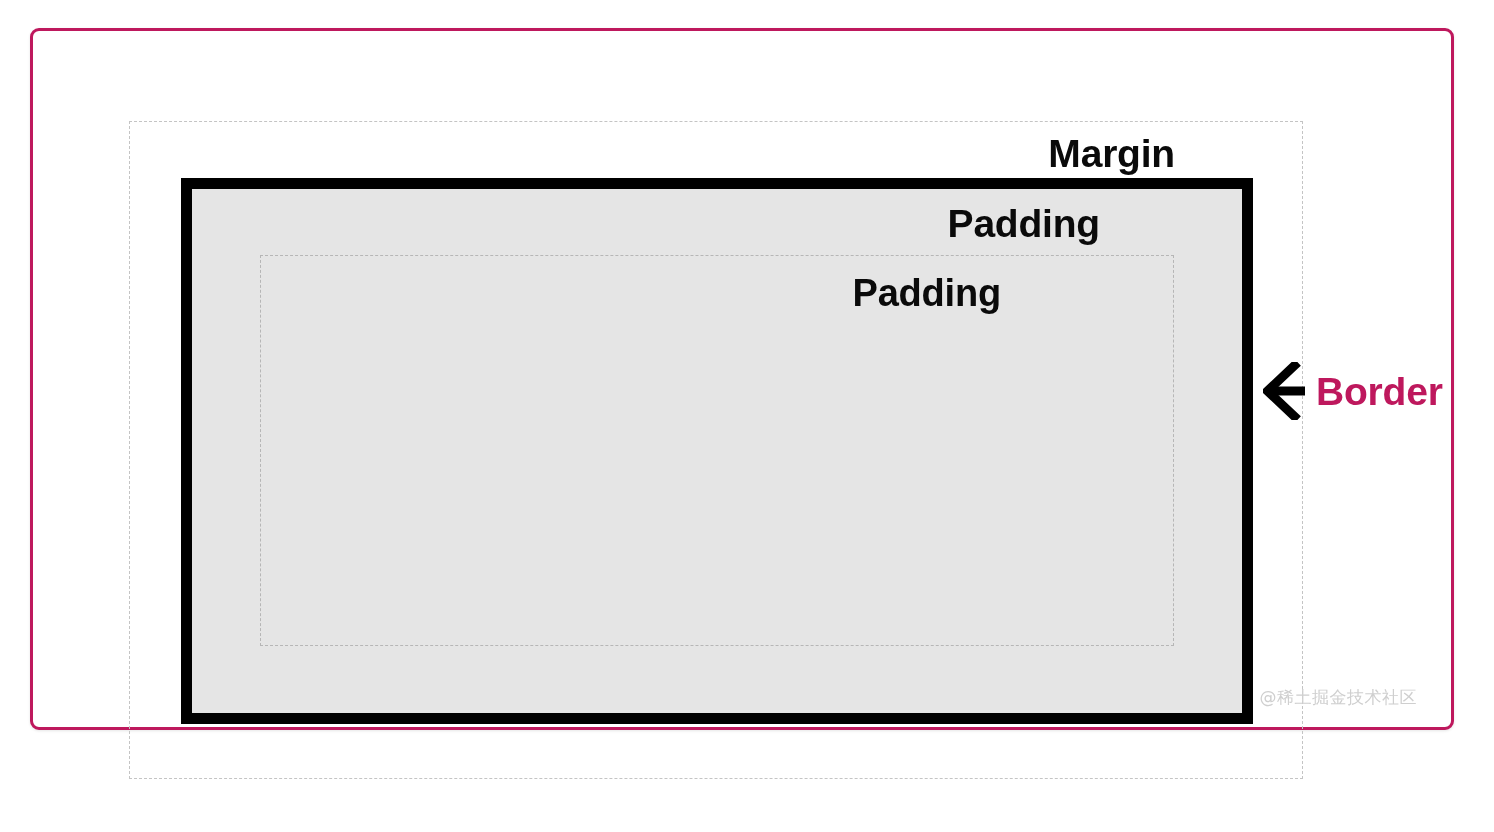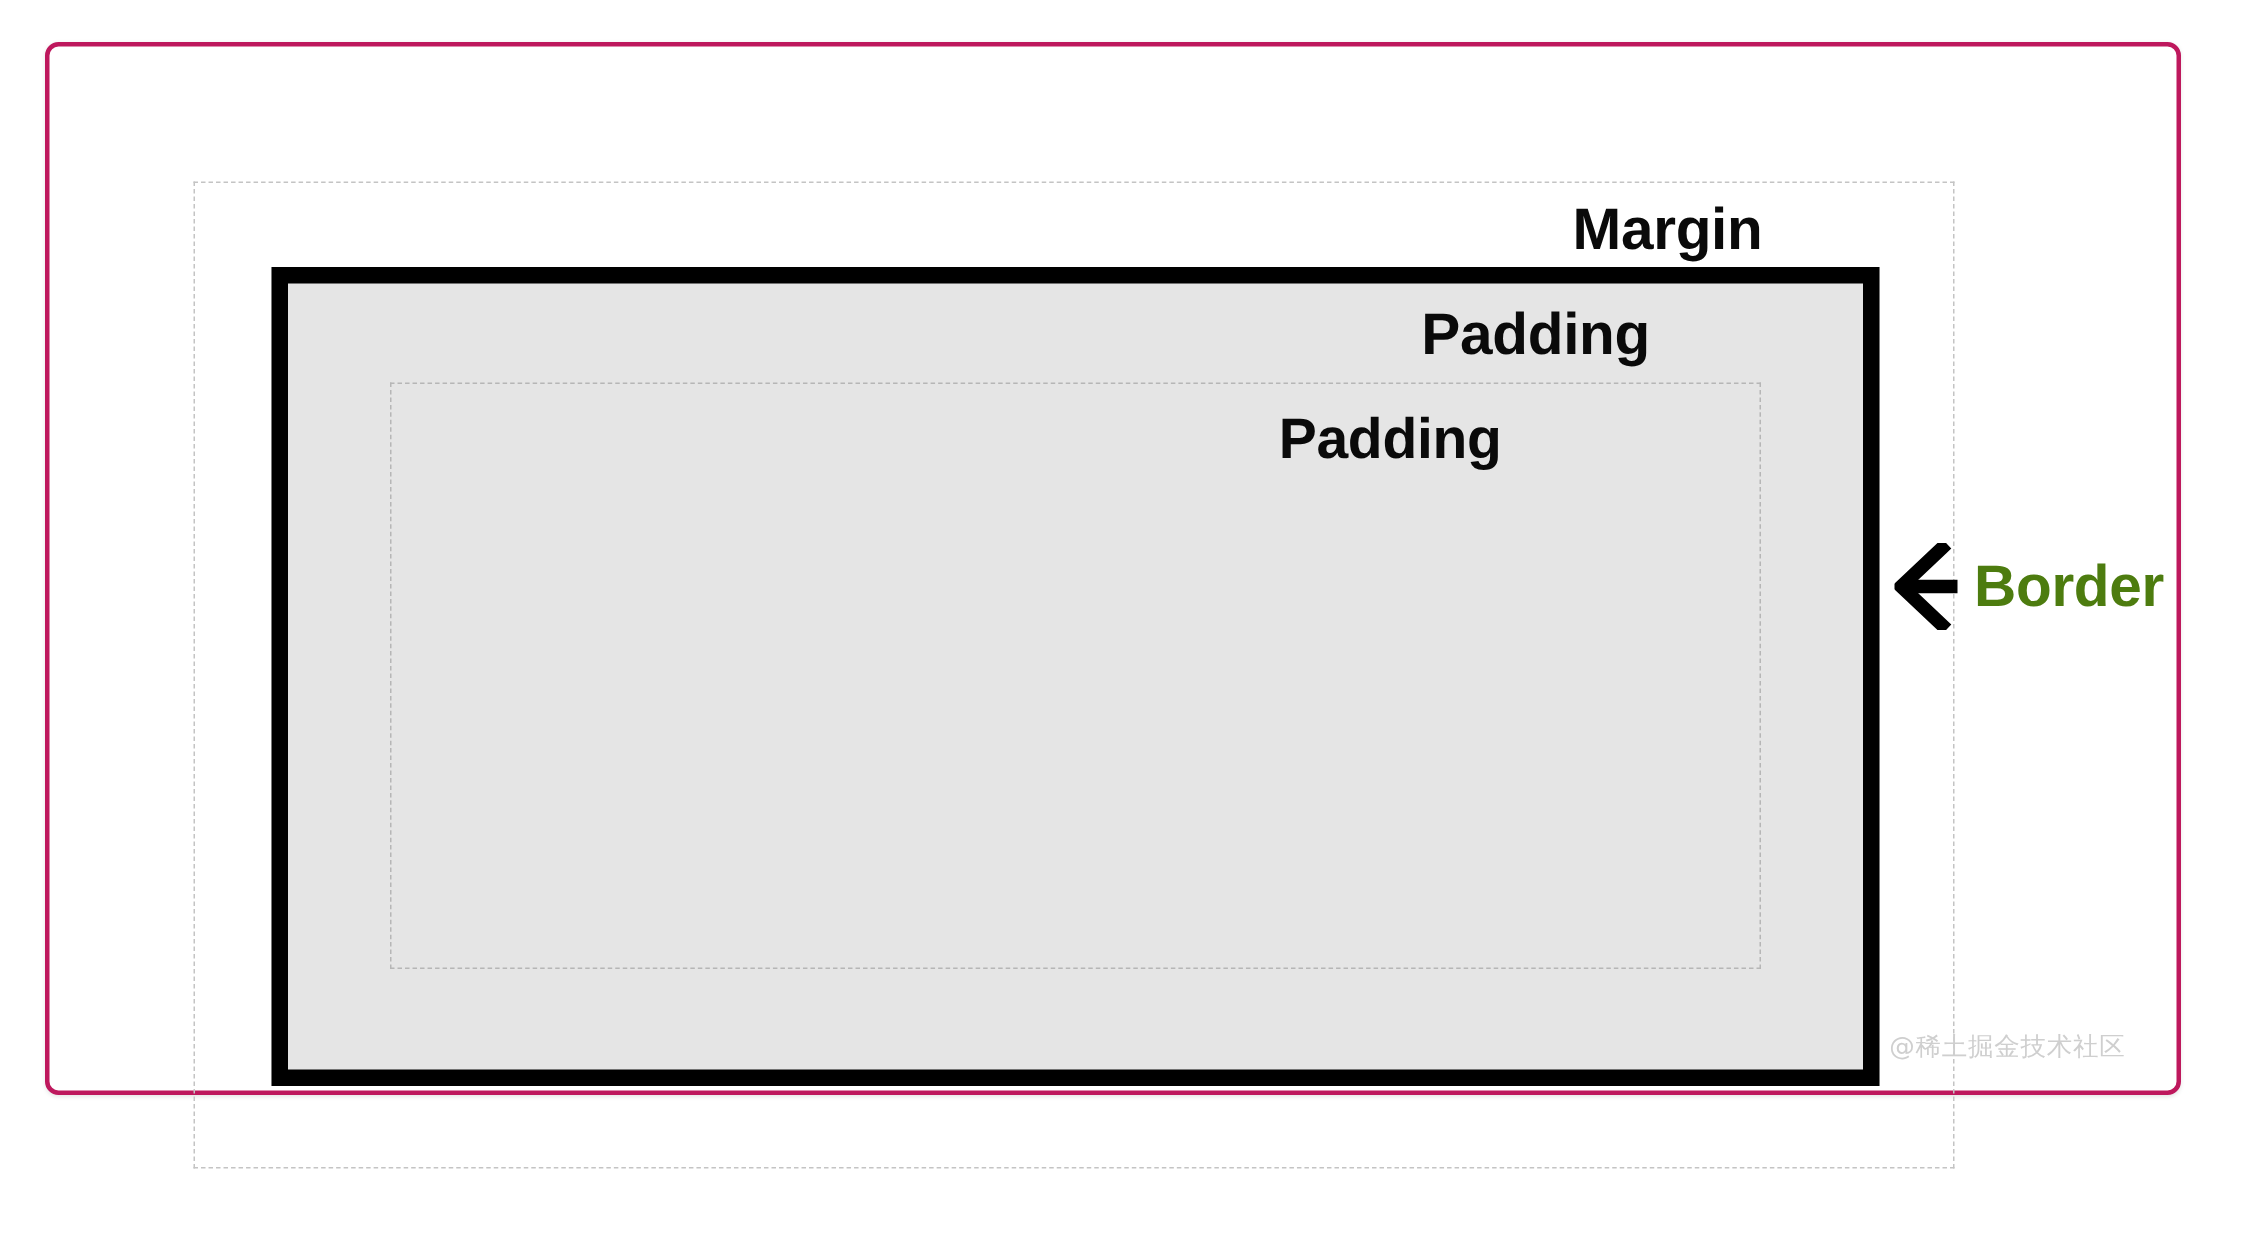--- a/index.html
+++ b/index.html
@@ -109,21 +109,21 @@
   }
   #arrow-left-icon {
     display: block;
     width: 46px;
     height: 58px;
   }
   #label-border {
     font-family: "Liberation Sans", sans-serif;
     font-weight: bold;
     font-size: 39px;
-    color: #4d7c0f;
+    color: #be185d;
     white-space: nowrap;
     letter-spacing: -0.2px;
     line-height: 1;
     text-align: right;
   }
 
   
   #watermark {
     position: absolute;
     right: 34px;

